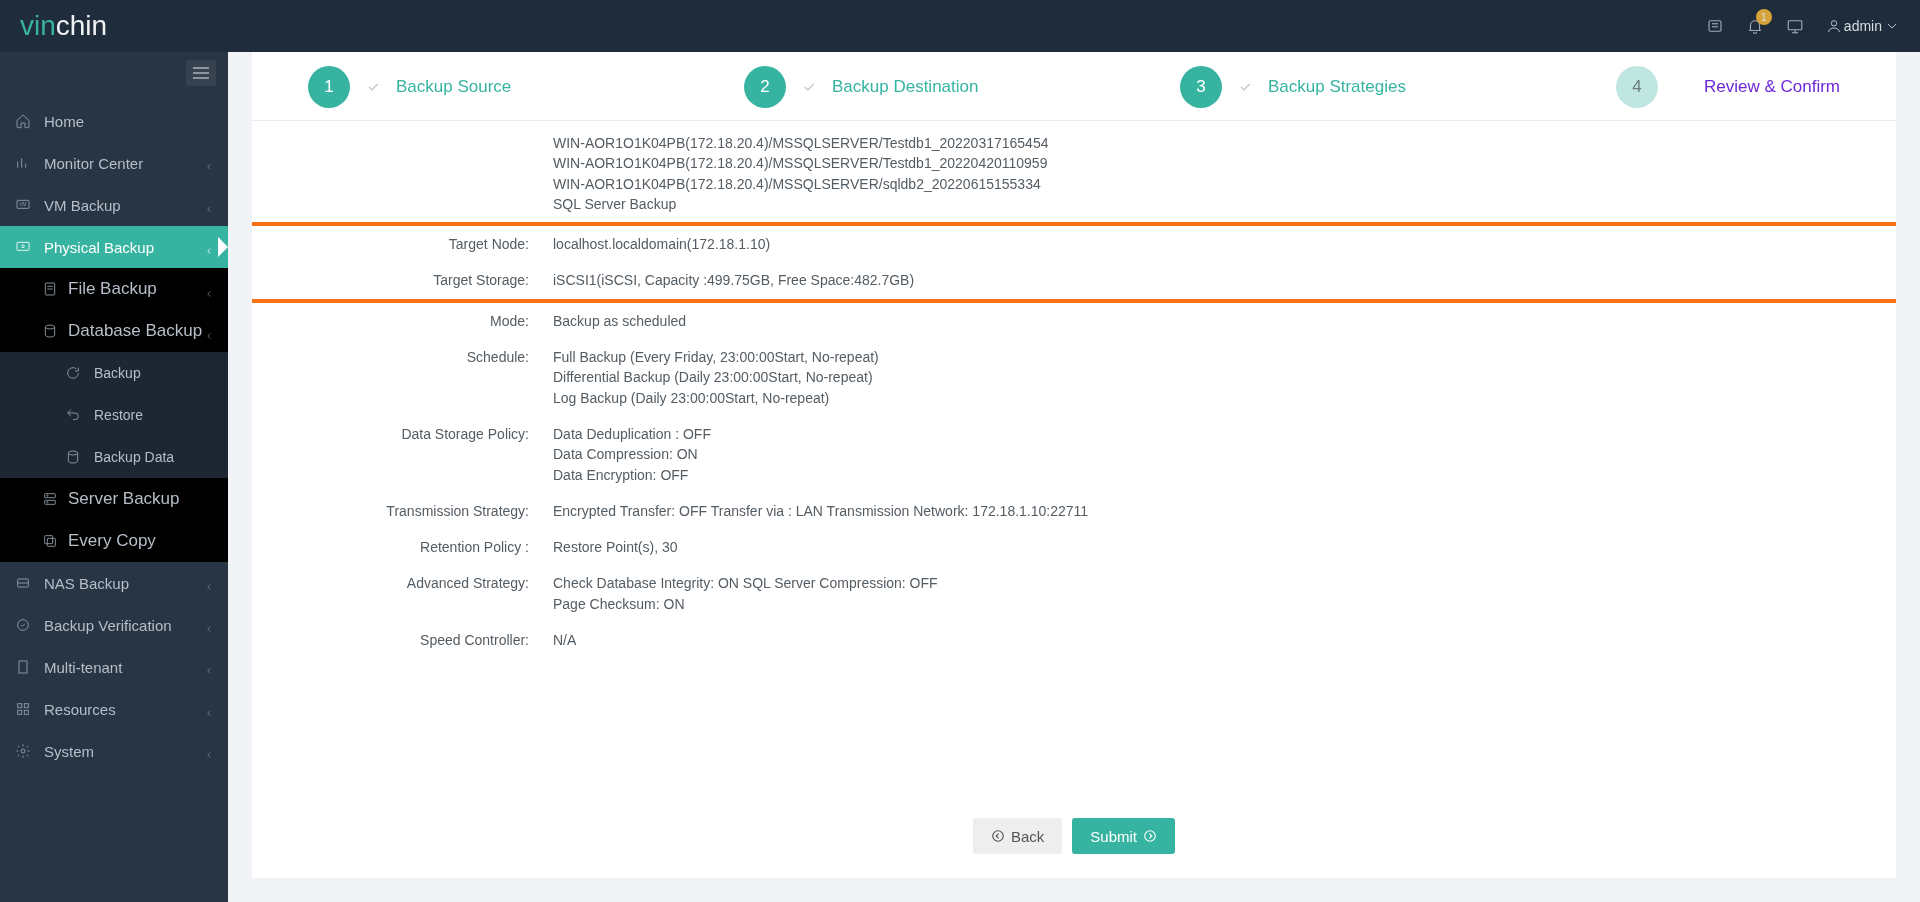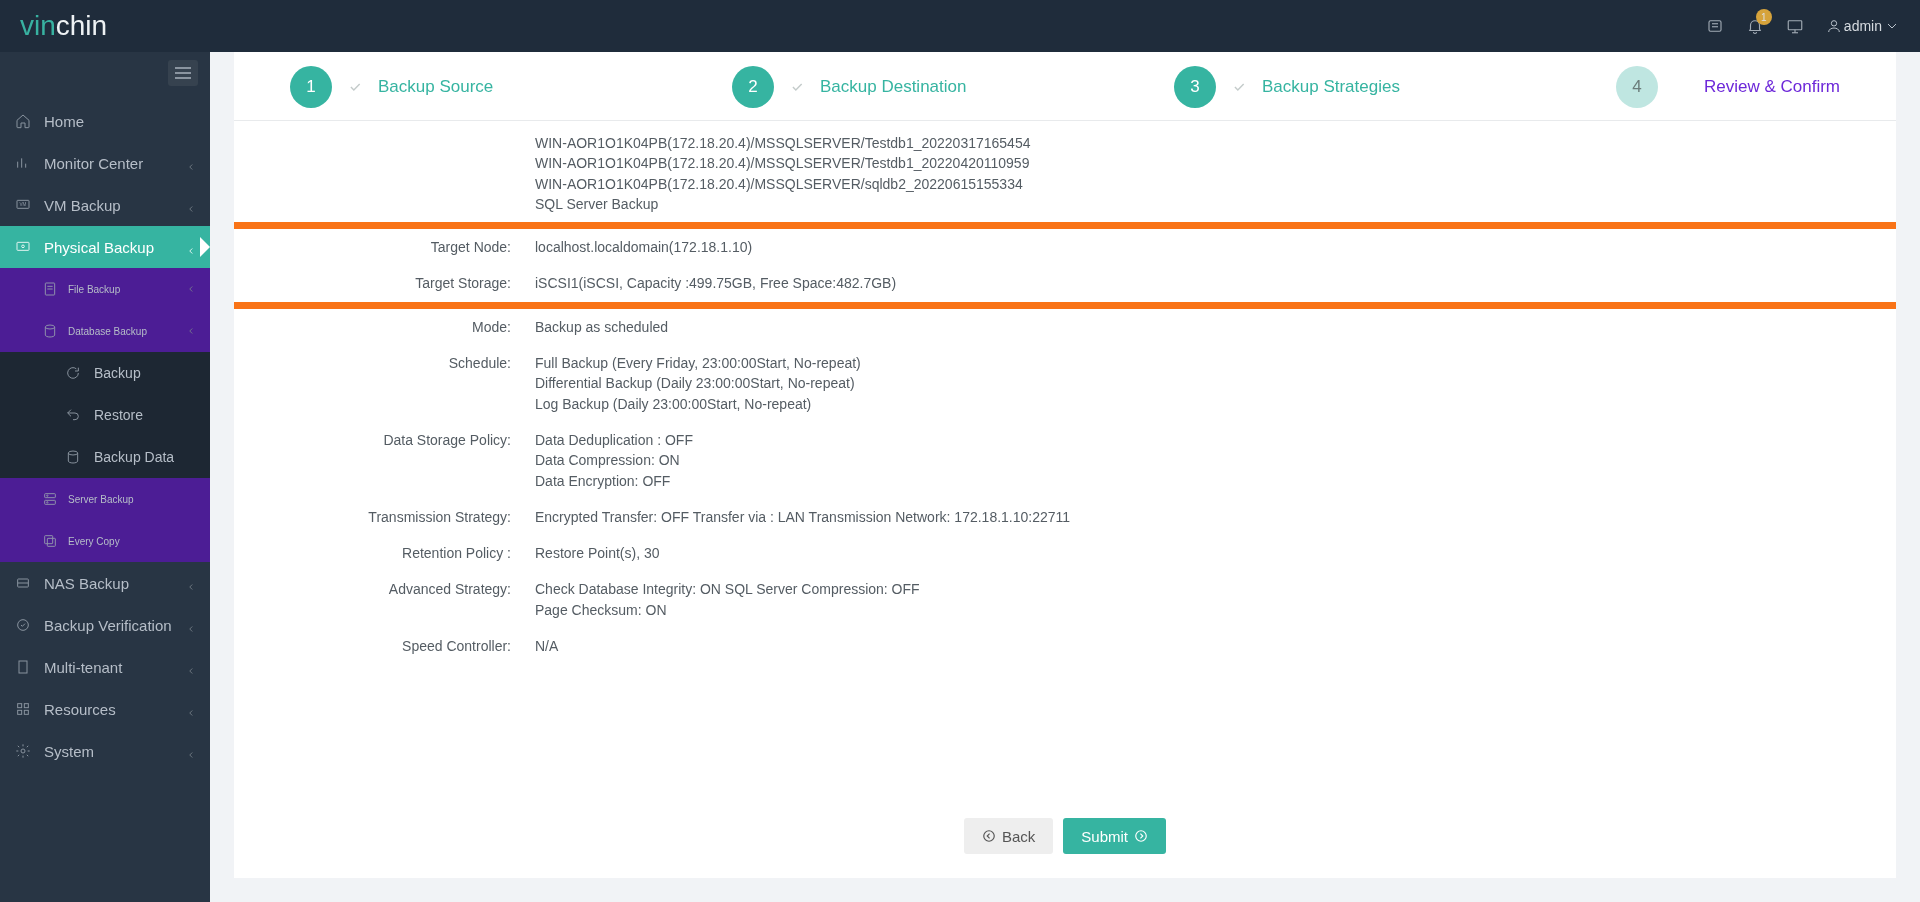--- a/index.html
+++ b/index.html
@@ -13,53 +13,53 @@
   .ticon{width:18px;height:18px;display:inline-flex;align-items:center;justify-content:center;opacity:.85;position:relative}
   .ticon svg{width:18px;height:18px;stroke:#b9c2cb;fill:none;stroke-width:1.5}
   .badge-wrap{position:relative}
   .badge{position:absolute;top:-8px;right:-8px;background:#f6b83c;color:#fff;border-radius:50%;width:16px;height:16px;font-size:10px;display:flex;align-items:center;justify-content:center}
   .user-area{display:flex;align-items:center;gap:2px;font-size:14px;color:#d6dbe0}
   .user-area svg{width:16px;height:16px;stroke:#b9c2cb;fill:none;stroke-width:1.5}
   .chev-down{width:10px;height:10px;stroke:#b9c2cb;fill:none;stroke-width:2}
 
   
   .body{display:flex;height:850px}
-  .sidebar{width:210px;background:#283544;color:#aab2bc;position:relative}
+  .sidebar{width:228px;background:#283544;color:#aab2bc;position:relative}
   .sidebar .toggle{position:absolute;top:8px;right:12px;width:30px;height:26px;background:#36424f;border-radius:3px;display:flex;flex-direction:column;justify-content:center;align-items:center;gap:3px}
   .toggle span{display:block;width:16px;height:2px;background:#8b95a0}
   .menu{list-style:none;margin:48px 0 0;padding:0}
   .menu li{display:flex;align-items:center;height:42px;padding:0 14px;cursor:pointer;position:relative;color:#b6bec8}
   .menu li.section{font-size:15px}
   .menu li .micon{width:18px;height:18px;margin-right:12px;opacity:.85;display:inline-flex;align-items:center;justify-content:center}
   .menu li .micon svg{width:16px;height:16px;stroke:#9aa4af;fill:none;stroke-width:1.5}
   .menu li .caret{position:absolute;right:14px;width:10px;height:10px}
   .menu li .caret svg{width:10px;height:10px;stroke:#79828c;fill:none;stroke-width:2}
   .menu li.active{background:#36b4a1;color:#fff}
   .menu li.active .micon svg, .menu li.active .caret svg{stroke:#fff}
   .menu li.active::after{content:"";position:absolute;right:-10px;top:50%;transform:translateY(-50%);border:10px solid transparent;border-left-color:#fff}
-  .menu li.sub{background:#4c1d95;padding-left:42px;font-size:10px}
+  .menu li.sub{background:#000000;padding-left:42px;font-size:17px}
   .menu li.sub .micon{width:16px;margin-right:10px}
   .menu li.subsub{background:#1d2733;padding-left:64px;font-size:14px}
 
   .content{flex:1;padding:0 24px 24px;position:relative}
   .card{background:#fff;border-radius:0;padding:0;margin-top:0;height:100%;display:flex;flex-direction:column}
 
   .steps{display:flex;align-items:center;padding:14px 56px 6px;gap:0}
   .step{flex:1;display:flex;align-items:center;gap:16px}
   .step:last-child{flex:0 0 auto}
   .step .num{width:42px;height:42px;border-radius:50%;display:flex;align-items:center;justify-content:center;color:#fff;font-size:17px;background:#36b4a1}
   .step.current .num{background:#bfe6e1;color:#6b7c7a}
   .step .check{width:14px;height:14px;opacity:.55}
   .step .check svg{width:14px;height:14px;stroke:#94a1a0;fill:none;stroke-width:2.5}
   .step.current .check{visibility:hidden}
   .step .label{color:#36b4a1;font-size:17px}
   .step.current .label{color:#6d28d9}
 
   .review{flex:1;overflow-y:auto;border-top:1px solid #e8eaec;padding:0;margin-top:6px;position:relative}
-  .section-block{border-top:7px solid #f97316}
+  .section-block{border-top:4px solid #f97316}
   .section-block:first-child{border-top:none}
   .row{display:flex;padding:8px 0}
   .row .key{width:301px;text-align:right;padding-right:24px;color:#545c63;font-size:14px;flex-shrink:0;line-height:1.45}
   .row .val{flex:1;color:#545c63;font-size:14px;line-height:1.45;padding-right:40px}
   .pre-lines div{line-height:1.45}
 
   .footer{padding:16px 8px 24px;display:flex;justify-content:center;gap:10px}
   .btn{height:36px;padding:0 18px;border-radius:3px;display:flex;align-items:center;gap:6px;font-size:15px;cursor:pointer;border:none}
   .btn-back{background:#eeeeee;color:#555}
   .btn-back svg{width:14px;height:14px;stroke:#555;fill:none;stroke-width:2}

